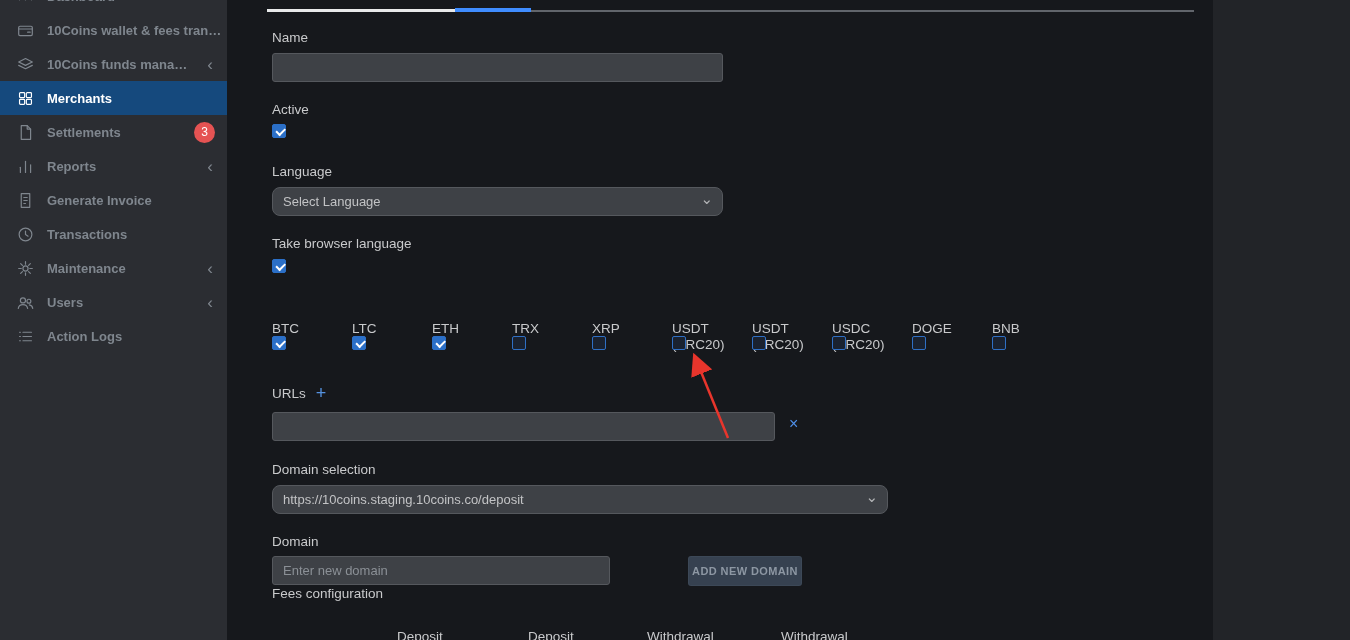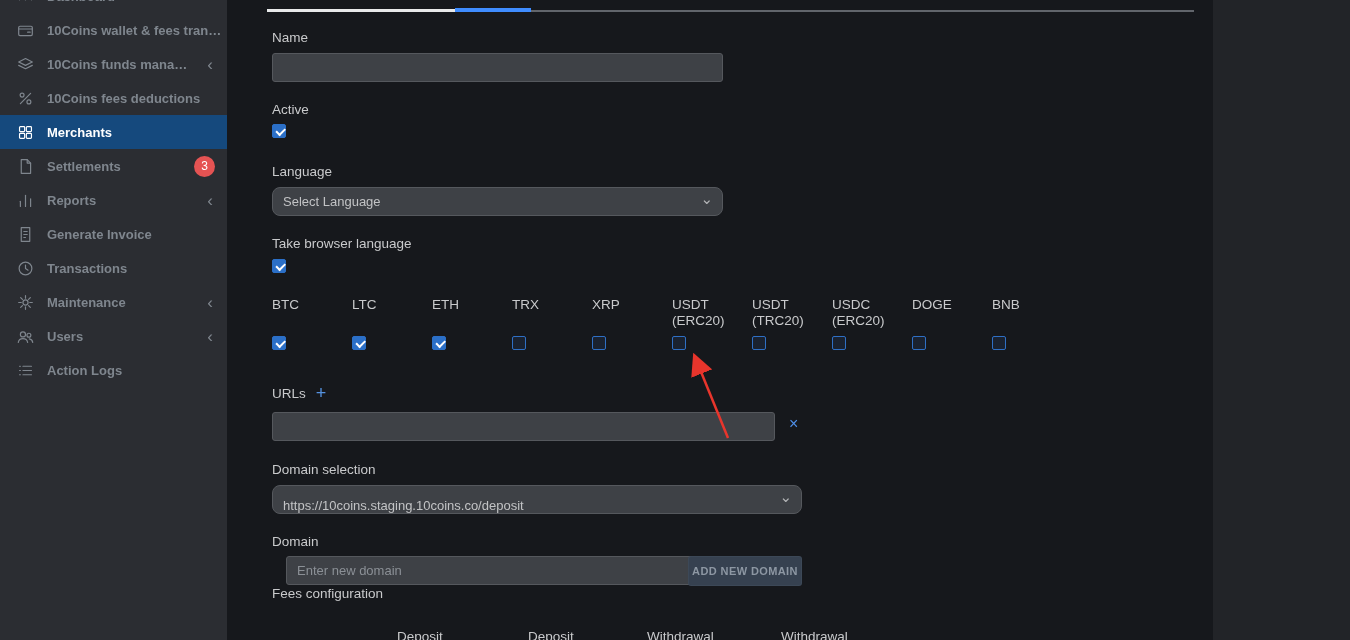--- a/index.html
+++ b/index.html
@@ -76,21 +76,21 @@
   .cb.checked::after {
     content:""; position:absolute; left:2.5px; top:3px;
     width:7px; height:3.5px;
     border-left:2px solid #fff; border-bottom:2px solid #fff;
     transform:rotate(-45deg);
   }
   .cb-abs { position:absolute; }
 
   .cur-row { position:absolute; left:45px; display:flex; }
   .cur-col { width:80px; }
-  .cur-label { color:#c9cacc; font-size:13.5px; line-height:16px; width:72px; }
+  .cur-label { color:#c9cacc; font-size:13.5px; line-height:16px; width:72px;margin-top:24px; }
 
   .plus-ic { color:#5592e0; font-size:18px; font-weight:400; margin-left:10px; cursor:pointer; }
   .close-ic { position:absolute; color:#4f8fe8; font-size:16px; cursor:pointer; }
 
   .btn-dark {
     position:absolute; height:30px;
     background:#364150; border:1px solid #43506078; border-radius:3px;
     color:#8d97a3; font-size:11px; font-weight:700; letter-spacing:.4px;
     display:flex; align-items:center; justify-content:center;
     padding:0 4px; cursor:pointer; white-space:nowrap;
@@ -131,30 +131,20 @@
       <span class="sb-ic">
         <svg viewBox="0 0 20 20">
             <path d="M10 3l8 4-8 4-8-4z"></path>
             <path d="M2 11l8 4 8-4"></path>
           </svg>
       </span>
       <span class="sb-label">10Coins funds management</span>
       <span class="sb-chev">‹</span>
     </div>
 
-    <div class="sb-item">
-      <span class="sb-ic">
-        <svg viewBox="0 0 20 20">
-            <path d="M4 16L16 4"></path>
-            <circle cx="6" cy="6" r="2.3"></circle>
-            <circle cx="14" cy="14" r="2.3"></circle>
-          </svg>
-      </span>
-      <span class="sb-label">10Coins fees deductions</span>
-    </div>
 
     <div class="sb-item active">
       <span class="sb-ic">
         <svg viewBox="0 0 20 20">
             <rect x="3" y="3" width="6" height="6" rx="1"></rect>
             <rect x="11" y="3" width="6" height="6" rx="1"></rect>
             <rect x="3" y="11" width="6" height="6" rx="1"></rect>
             <rect x="11" y="11" width="6" height="6" rx="1"></rect>
           </svg>
       </span>
@@ -331,27 +321,27 @@
   </div>
 
   <div class="f-label" style="left:45px; top:383px; display:flex; align-items:center;">
     <span>URLs</span>
     <span class="plus-ic">+</span>
   </div>
   <input class="t-input" style="left: 45px; top: 412px; width: 503px;" value="">
   <span class="close-ic" style="left:562px; top:415px;">×</span>
 
   <div class="f-label" style="left:45px; top:462px;">Domain selection</div>
-  <div class="sel" style="left:45px; top:485px; width:530px;align-items:flex-end;">
+  <div class="sel" style="left:45px; top:485px; width:616px;">
     <span>https://10coins.staging.10coins.co/deposit</span>
     <span class="sel-chev">⌄</span>
   </div>
 
   <div class="f-label" style="left:45px; top:534px;">Domain</div>
-  <input class="t-input" style="left: 59px; top: 556px; width: 409px;" placeholder="Enter new domain">
+  <input class="t-input" style="left: 45px; top: 556px; width: 338px;" placeholder="Enter new domain">
   <div class="btn-dark" style="left:461px; top:556px; width:114px;">ADD NEW DOMAIN</div>
 
   <div class="f-label" style="left:45px; top:586px;">Fees configuration</div>
   <div class="fee-head" style="left:170px; top:629px;">Deposit</div>
   <div class="fee-head" style="left:301px; top:629px;">Deposit</div>
   <div class="fee-head" style="left:420px; top:629px;">Withdrawal</div>
   <div class="fee-head" style="left:554px; top:629px;">Withdrawal</div>
 
 </div>
 

